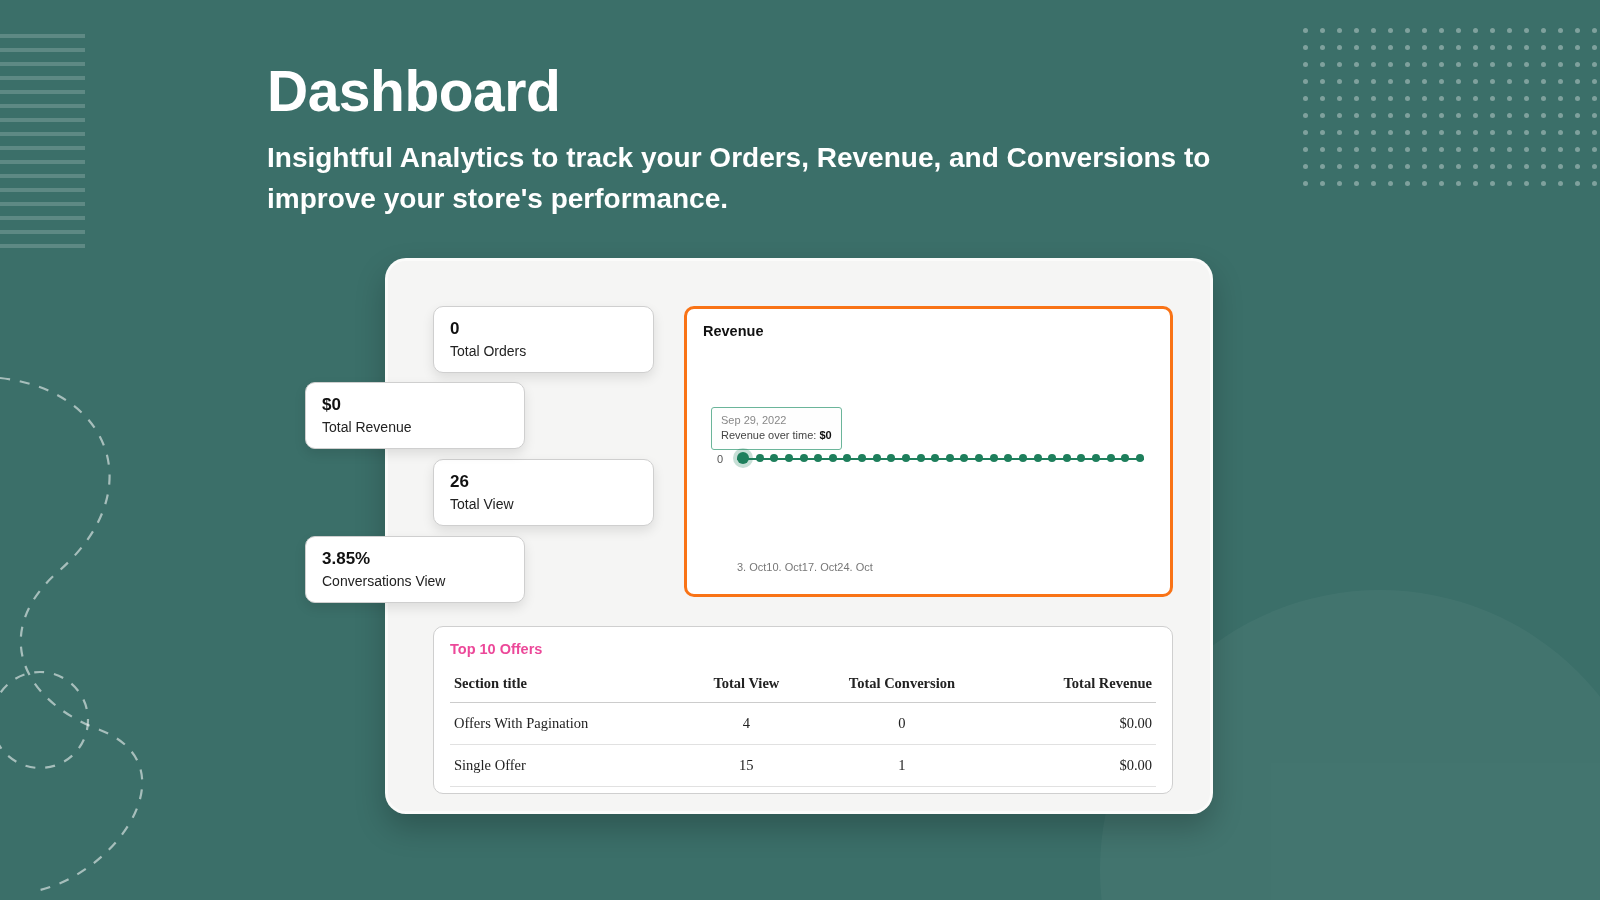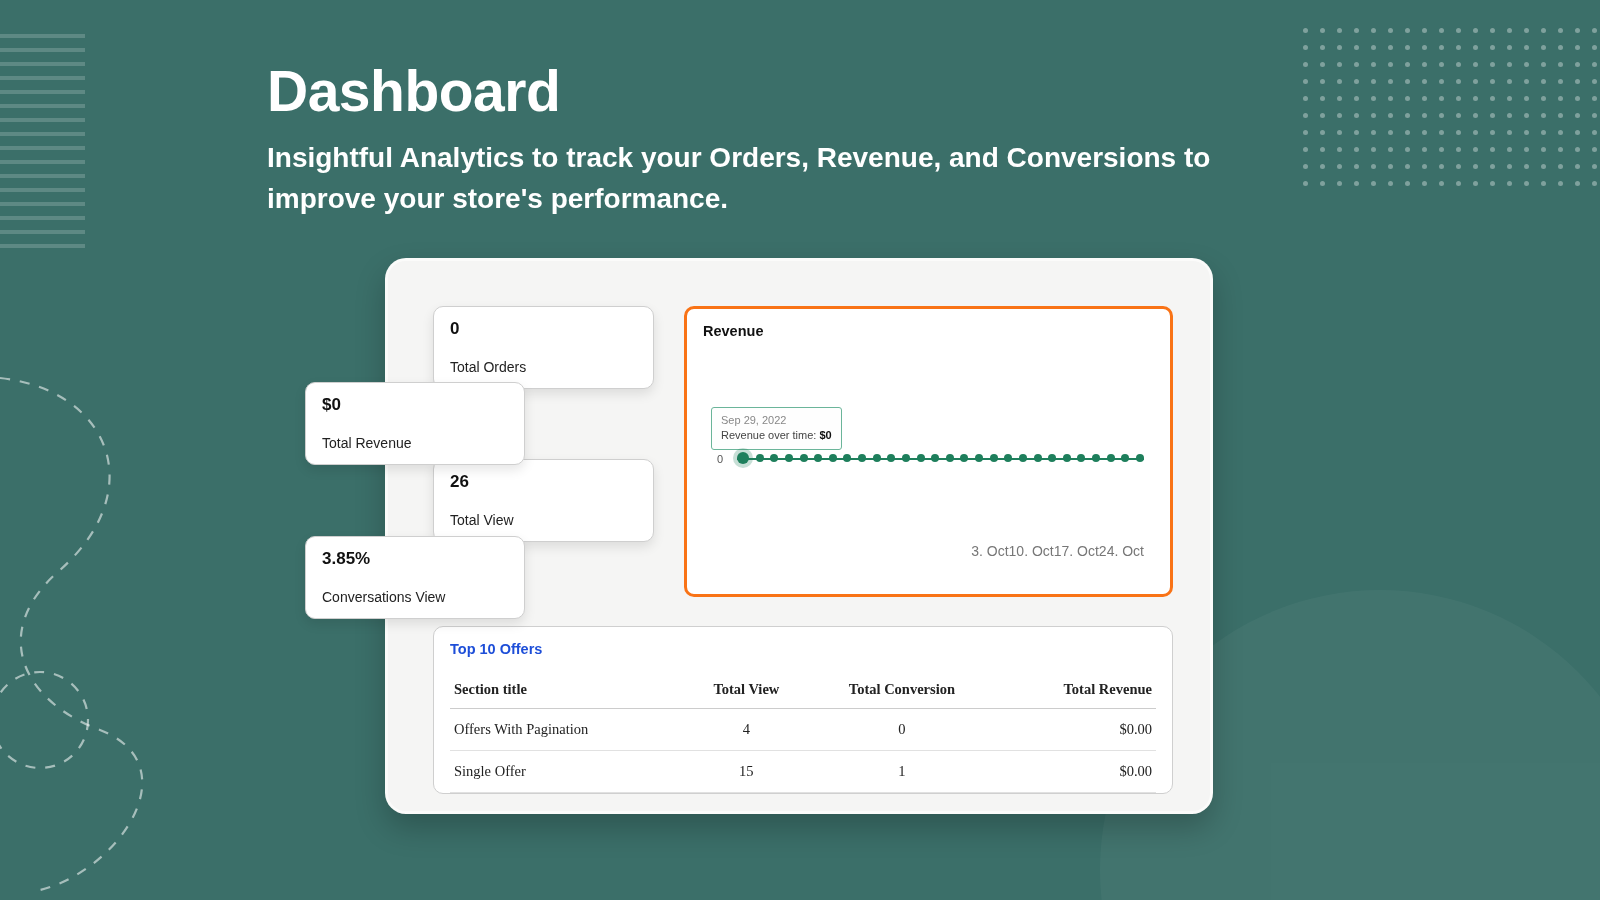--- a/index.html
+++ b/index.html
@@ -108,21 +108,21 @@
     box-shadow: 0 5px 12px rgba(0,0,0,0.10);
   }
   .stat .value {
     font-weight: 700;
     font-size: 17px;
     color: #111;
   }
   .stat .label {
     font-size: 14px;
     color: #222;
-    margin-top: 20px;
+    margin-top: 4px;
   }
 
   .stat-orders   { left: 433px; top: 306px; width: 221px; }
   .stat-revenue  { left: 305px; top: 382px; width: 220px; z-index: 5; }
   .stat-views    { left: 433px; top: 459px; width: 221px; }
   .stat-conv     { left: 305px; top: 536px; width: 220px; z-index: 5; }
 
   
   .chart-card {
     position: absolute;
@@ -175,24 +175,24 @@
     border-radius: 50%;
   }
   .dots-row span.hl {
     width: 12px; height: 12px;
     margin-top: -2px;
     box-shadow: 0 0 0 4px rgba(30,127,92,0.25);
   }
   .x-ticks {
     position: absolute;
     left: 34px; right: 10px;
-    bottom: 16px;
+    bottom: 2px;
     display: flex;
-    justify-content: flex-end;
-    font-size: 14px;
+    justify-content: flex-start;
+    font-size: 11px;
     color: #777;
   }
 
   
   .tooltip {
     position: absolute;
     left: 8px;
     top: 62px;
     background: #fefefe;
     border: 1.5px solid #6bb59a;
@@ -213,22 +213,22 @@
     width: 740px;
     height: 168px;
     background: #fff;
     border: 1px solid #cfcfcf;
     border-radius: 10px;
     padding: 14px 16px 10px;
   }
   .table-card .title {
     font-size: 14.5px;
     font-weight: 700;
-    color: #1d4ed8;
-    margin-bottom: 16px;
+    color: #ec4899;
+    margin-bottom: 10px;
   }
   table.offers {
     width: 100%;
     border-collapse: collapse;
     font-size: 14.5px;
     color: #222;
     font-family: Liberation Serif, serif;
   }
   table.offers th {
     text-align: left;

